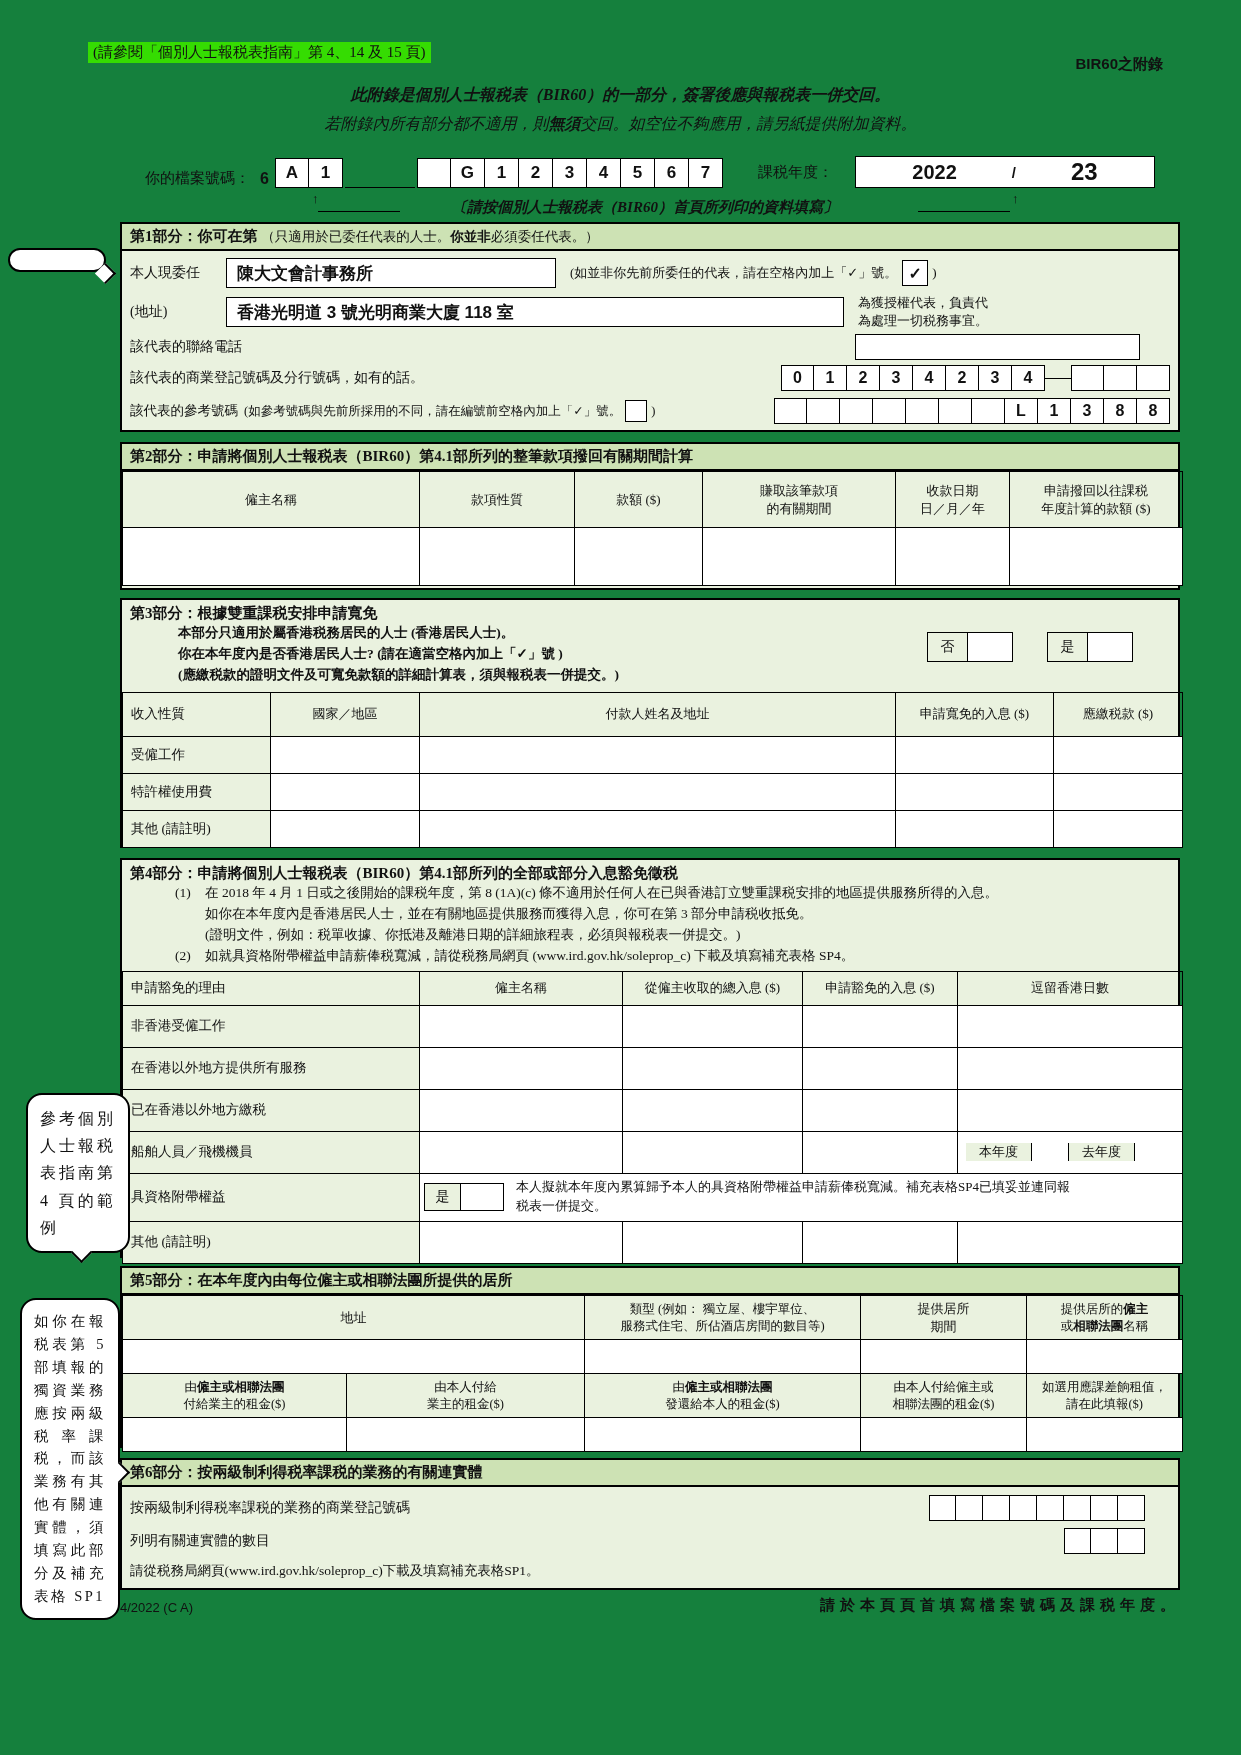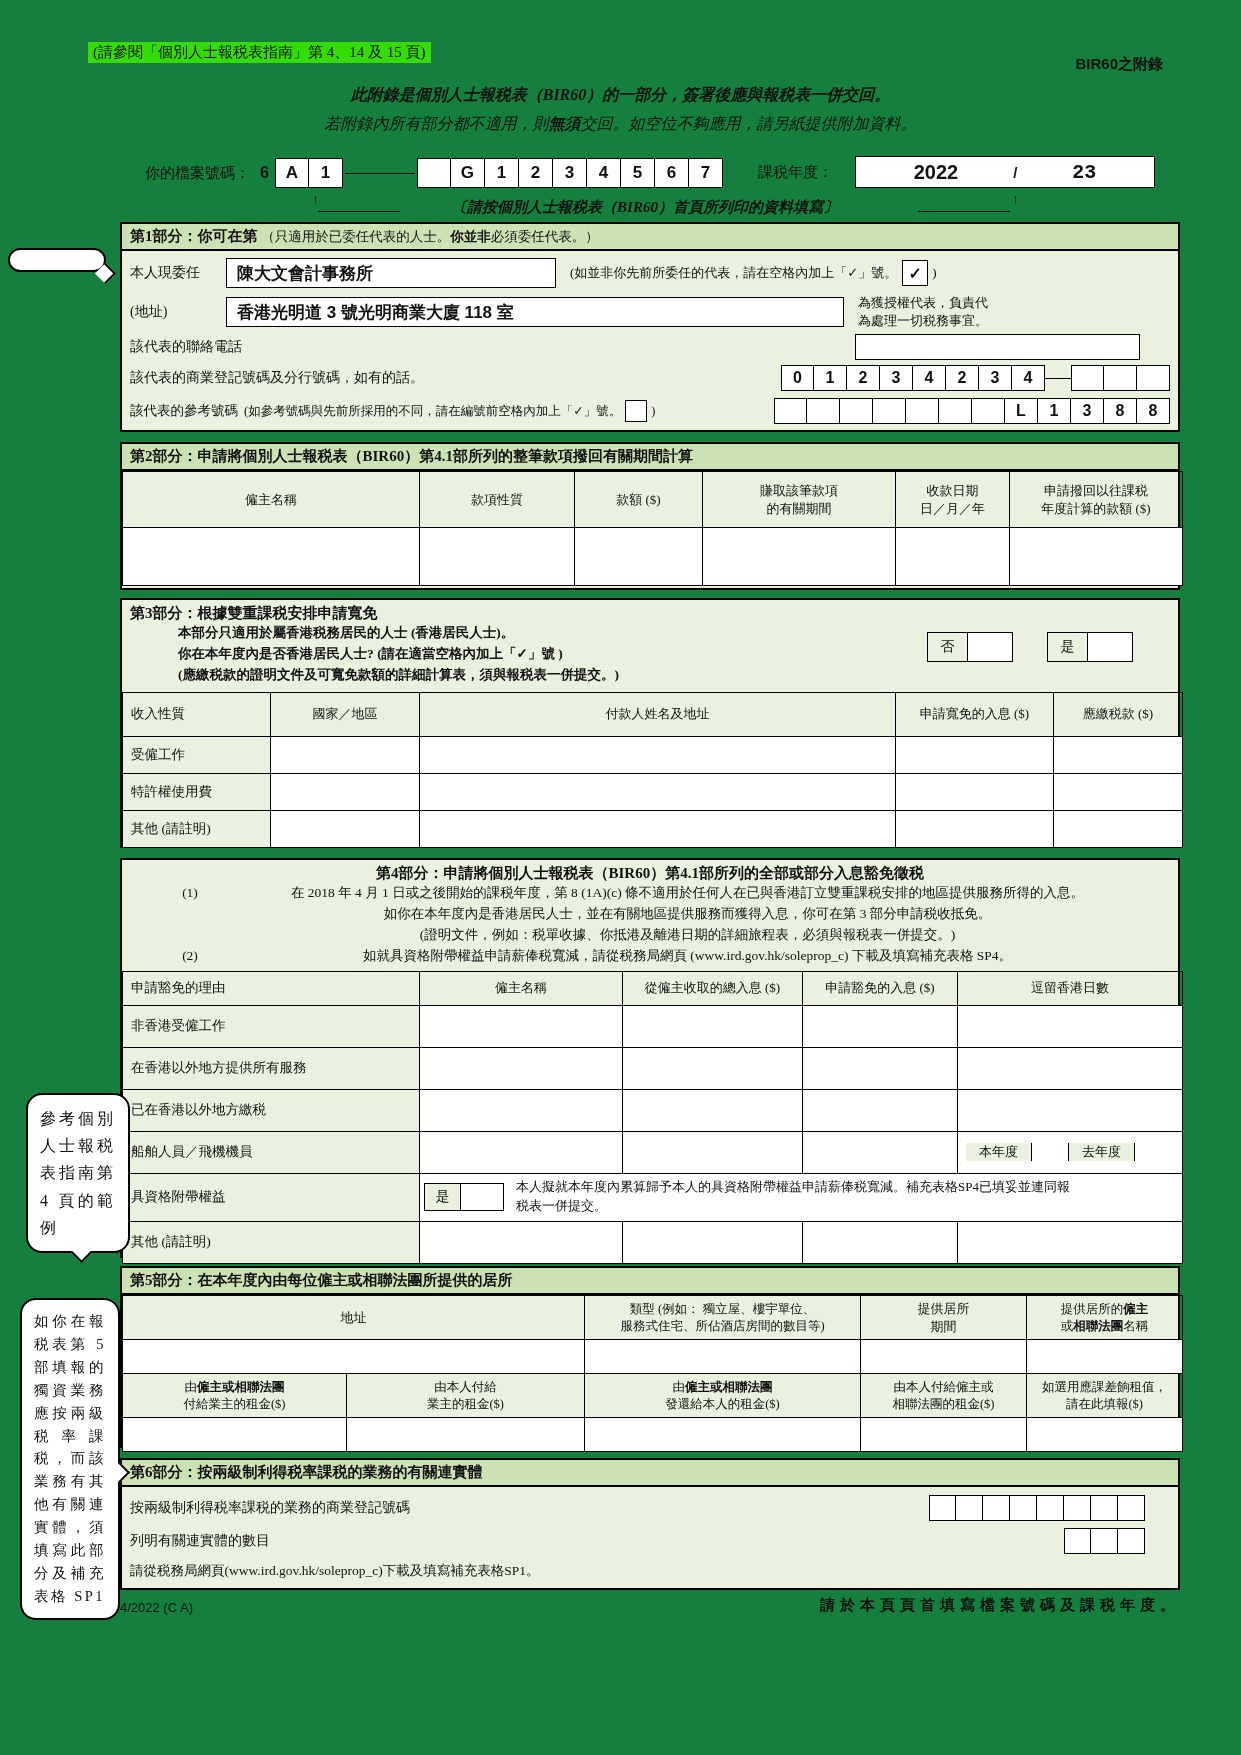--- a/index.html
+++ b/index.html
@@ -58,21 +58,21 @@
 
 <div id="page">
 
   <span class="abs hl-note" style="left:88px; top:42px;">(請參閱「個別人士報税表指南」第 4、14 及 15 頁)</span>
 
   <span class="abs sans b" style="right:78px; top:55px; font-size:15px;">BIR60之附錄</span>
 
   <div class="abs it b" style="left:0; top:85px; width:1241px; text-align:center; font-size:16px;">此附錄是個別人士報税表（BIR60）的一部分，簽署後應與報税表一併交回。</div>
   <div class="abs it b" style="left:0; top:114px; width:1241px; text-align:center; font-size:16px;"><span class="it" style="font-weight:normal;">若附錄內所有部分都不適用，則</span><span class="it b">無須</span><span class="it" style="font-weight:normal;">交回。如空位不夠應用，請另紙提供附加資料。</span></div>
 
-  <div class="abs" style="left:145px; top:158px; display:flex; align-items:center;">
+  <div class="abs" style="left:145px; top:158px; display:flex; align-items:flex-end;">
     <span style="font-size:15px;">你的檔案號碼：</span>
     <span class="sans b" style="font-size:16px; margin-left:10px;">6</span>
     <span class="boxes bigbx" style="margin-left:6px;">
         <span class="bx">A</span>
         <span class="bx">1</span>
       </span>
     <span class="dash" style="width:70px; margin:0 2px;"></span>
     <span class="boxes bigbx">
         <span class="bx"></span>
         <span class="bx">G</span>
@@ -83,21 +83,21 @@
         <span class="bx">5</span>
         <span class="bx">6</span>
         <span class="bx">7</span>
       </span>
   </div>
 
   <span class="abs" style="left:758px; top:163px; font-size:15px;">課税年度：</span>
   <div class="abs" style="left:855px; top:156px; width:300px; height:32px; border:1.5px solid #000; background:#fff; display:flex; align-items:center; justify-content:center; gap:55px;">
     <span class="sans b" style="font-size:20px;">2022</span>
     <span class="sans b" style="font-size:15px;">/</span>
-    <span class="sans b" style="font-size:20px;font-family:Liberation Mono, monospace;">23</span>
+    <span class="sans b" style="font-size:24px;">23</span>
   </div>
 
   <span class="arr" style="left:312px; top:191px;">↑</span>
   <span class="hline" style="left:318px; top:211px; width:82px;"></span>
   <div class="abs it b" style="left:410px; top:198px; width:470px; text-align:center; font-size:15px;">〔請按個別人士報税表（BIR60）首頁所列印的資料填寫〕</div>
   <span class="hline" style="left:918px; top:211px; width:92px;"></span>
   <span class="arr" style="left:1012px; top:191px;">↑</span>
 
   <div class="sec" style="top:222px; height:210px;">
     <div class="sechd">
@@ -257,21 +257,21 @@
           <td></td>
             <td></td>
             <td></td>
             <td></td>
         </tr>
       </tbody>
     </table>
   </div>
 
   <div class="sec" style="top:858px; height:400px;">
-    <div style="padding:4px 8px;text-align:center;">
+    <div style="padding:4px 8px;">
       <div class="b" style="font-size:15px;">第4部分：申請將個別人士報税表（BIR60）第4.1部所列的全部或部分入息豁免徵税</div>
       <div style="display:flex;">
         <span class="note-ln" style="width:30px; margin-left:45px;">(1)</span>
         <div style="flex:1;">
           <div class="note-ln">在 2018 年 4 月 1 日或之後開始的課税年度，第 8 (1A)(c) 條不適用於任何人在已與香港訂立雙重課税安排的地區提供服務所得的入息。</div>
           <div class="note-ln">如你在本年度內是香港居民人士，並在有關地區提供服務而獲得入息，你可在第 3 部分申請税收抵免。</div>
           <div class="note-ln">(證明文件，例如：税單收據、你抵港及離港日期的詳細旅程表，必須與報税表一併提交。)</div>
         </div>
       </div>
       <div style="display:flex;">

